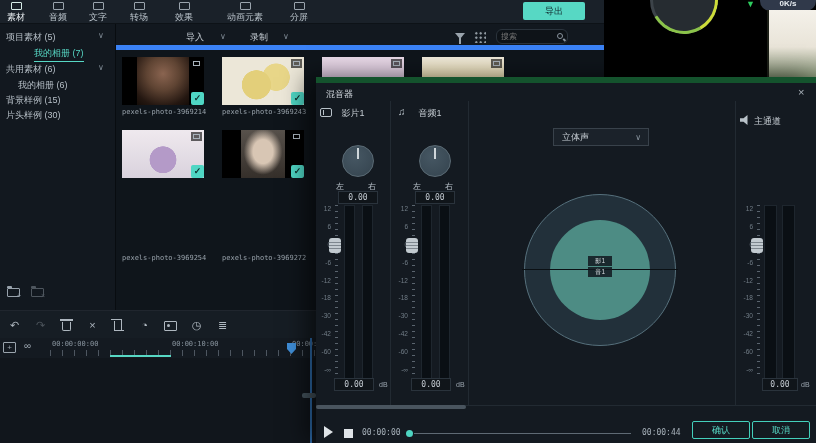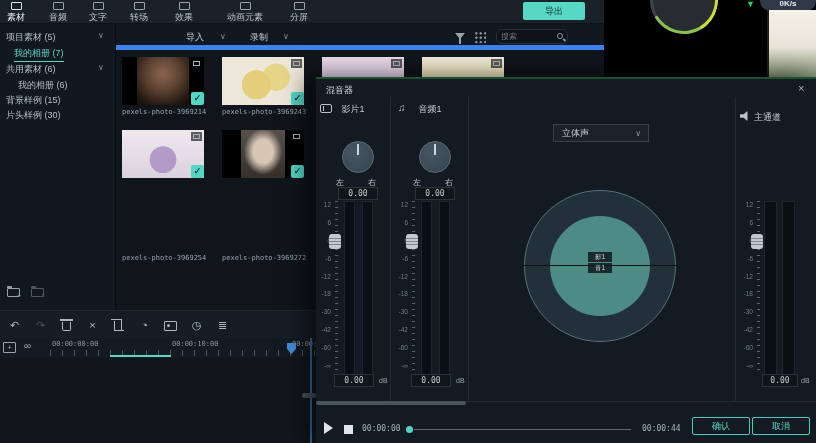--- a/index.html
+++ b/index.html
@@ -80,21 +80,21 @@
   #tl-scroll-handle { position:absolute; left:302px; top:393px; width:14px; height:5px; background:#46555f; border-radius:2px; }
 
   
   #gauge { position:absolute; left:650px; top:-34px; width:68px; height:68px; border-radius:50%; background:#262c31; border:3px solid #3c4349; }
   #gauge .arc { position:absolute; left:-3px; top:-3px; width:68px; height:68px; border-radius:50%; border:3px solid transparent; border-bottom-color:#8bc34a; border-right-color:#cddc39; transform:rotate(15deg); }
   #net-arrow { position:absolute; left:746px; top:-1px; color:#2ecc5e; font-size:9px; }
   #net-pill { position:absolute; left:760px; top:-9px; width:56px; height:20px; background:#30394a; border-radius:10px; color:#e8edf2; font-size:8px; font-weight:bold; text-align:center; line-height:26px; }
   #desk-photo { position:absolute; left:767px; top:10px; width:49px; height:67px; background:linear-gradient(180deg,#f4f1ea 0%,#e9e4d8 55%,#7c8a6d 100%); border-left:2px solid #1c1f17; }
 
   
-  #mixer { position:absolute; left:316px; top:77px; width:500px; height:366px; background:#141a21; border-top:2px solid #14532d; box-shadow:-10px 0 22px rgba(0,0,0,.55); z-index:5;padding-left:8px; }
+  #mixer { position:absolute; left:316px; top:77px; width:500px; height:366px; background:#141a21; border-top:6px solid #14532d; box-shadow:-10px 0 22px rgba(0,0,0,.55); z-index:5;padding-left:8px; }
   #mixer-title { position:absolute; left:10px; top:5px; font-size:9px; color:#ccd2d8; }
   #mixer-close { position:absolute; left:482px; top:3px; font-size:11px; color:#aab3bb; }
   .vdiv { position:absolute; top:18px; height:304px; width:1px; background:#222a32; }
   #mixer-hline { position:absolute; left:0; top:322px; width:500px; height:1px; background:#222a32; }
   #mixer-scrollbar { position:absolute; left:0; top:322px; width:150px; height:4px; background:#49545e; border-radius:2px; }
 
   .strip { position:absolute; top:18px; width:74px; height:304px; }
   .ch-head { position:absolute; left:0; top:6px; width:74px; text-align:center; font-size:9px; color:#c6cdd3; }
   .i-film { position:absolute; left:4px; top:7px; width:12px; height:9px; border:1px solid #b9c2c9; border-radius:2px; }
   .i-film::before { content:''; position:absolute; left:2px; top:1px; width:1px; height:5px; background:#b9c2c9; }
@@ -173,21 +173,21 @@
       <div class="tab" style="left:279px">
           <div class="tico"></div>
           <div class="tlabel">分屏</div>
         </div>
       <div id="export-btn">导出</div>
     </div>
 
     <div id="sidebar">
       <div class="side-item" style="left:6px;top:7px">项目素材 (5)</div>
       <div class="side-chev" style="top:7px">∨</div>
-      <div class="side-item sel" style="left:14px;top:23px">我的相册 (7)</div>
+      <div class="side-item sel" style="left:34px;top:23px">我的相册 (7)</div>
       <div class="side-item" style="left:6px;top:39px">共用素材 (6)</div>
       <div class="side-chev" style="top:39px">∨</div>
       <div class="side-item" style="left:18px;top:55px">我的相册 (6)</div>
       <div class="side-item" style="left:6px;top:70px">背景样例 (15)</div>
       <div class="side-item" style="left:6px;top:85px">片头样例 (30)</div>
       <div class="i-folder" style="left:7px;top:264px">
           <span class="sub">+</span>
         </div>
       <div class="i-folder dim" style="left:31px;top:264px">
           <span class="sub">×</span>

